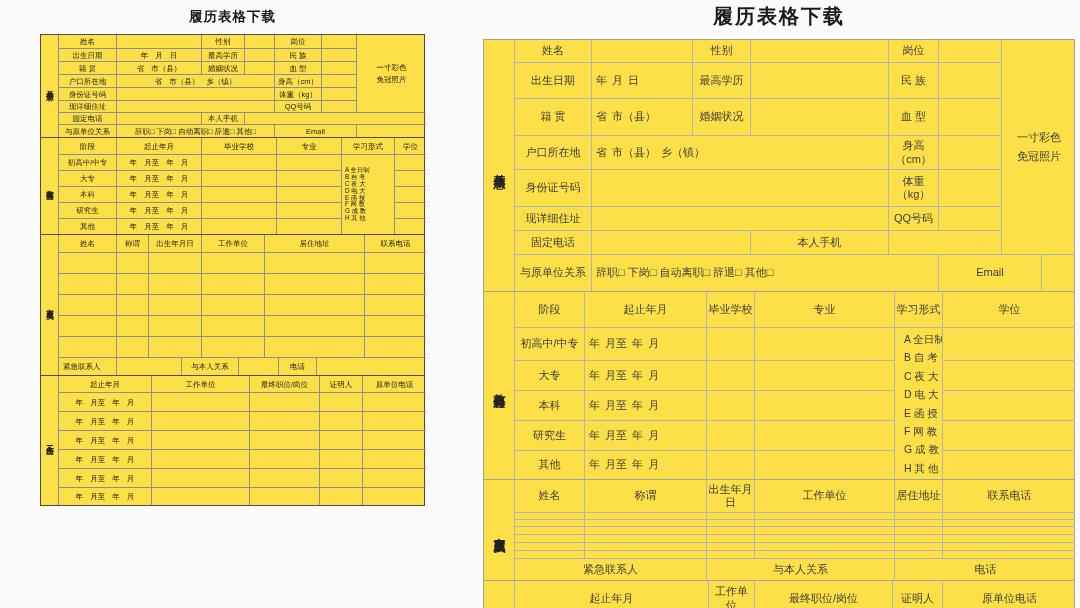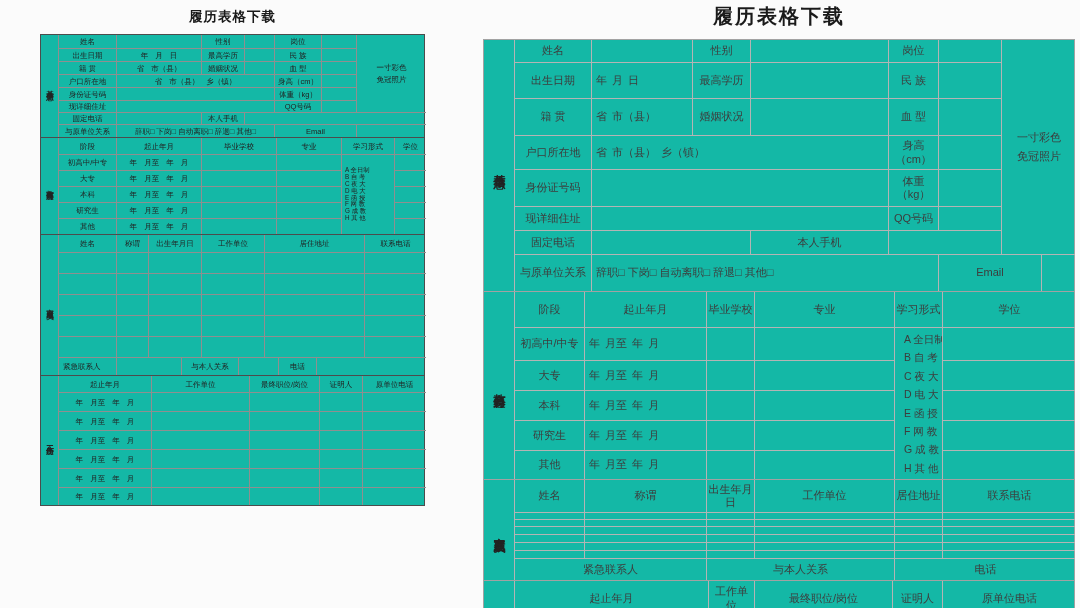--- a/index.html
+++ b/index.html
@@ -1,20 +1,20 @@
 <!DOCTYPE html>
 <html><head>
 <meta charset="utf-8">
 <style>
   html,body{margin:0;padding:0;}
   body{width:1080px;height:608px;position:relative;overflow:hidden;background:#fbfbfb;
        font-family:"Liberation Sans","DejaVu Sans",sans-serif;}
   .form{position:absolute;}
   .ftitle{text-align:center;font-weight:bold;color:#1a1a1a;}
-  .sheet{position:relative;background:#14b8a6;}
+  .sheet{position:relative;background:#fde047;}
   .sec{position:relative;}
   .vlab{position:absolute;left:0;top:0;bottom:0;display:flex;align-items:center;justify-content:center;
         writing-mode:vertical-lr;text-orientation:upright;font-weight:bold;color:#222;}
   .g{display:grid;}
   .c{border-left:1px solid var(--ln);border-top:1px solid var(--ln);display:flex;align-items:center;
      justify-content:center;text-align:center;overflow:hidden;padding:0 1px;line-height:1.2;color:var(--tx);}
   .c.lft{justify-content:flex-start;text-align:left;padding-left:4px;}
   .nt{border-top:none;}
   .modes{flex-direction:column;align-items:flex-start;justify-content:center;}
   .modes div{white-space:pre;}

